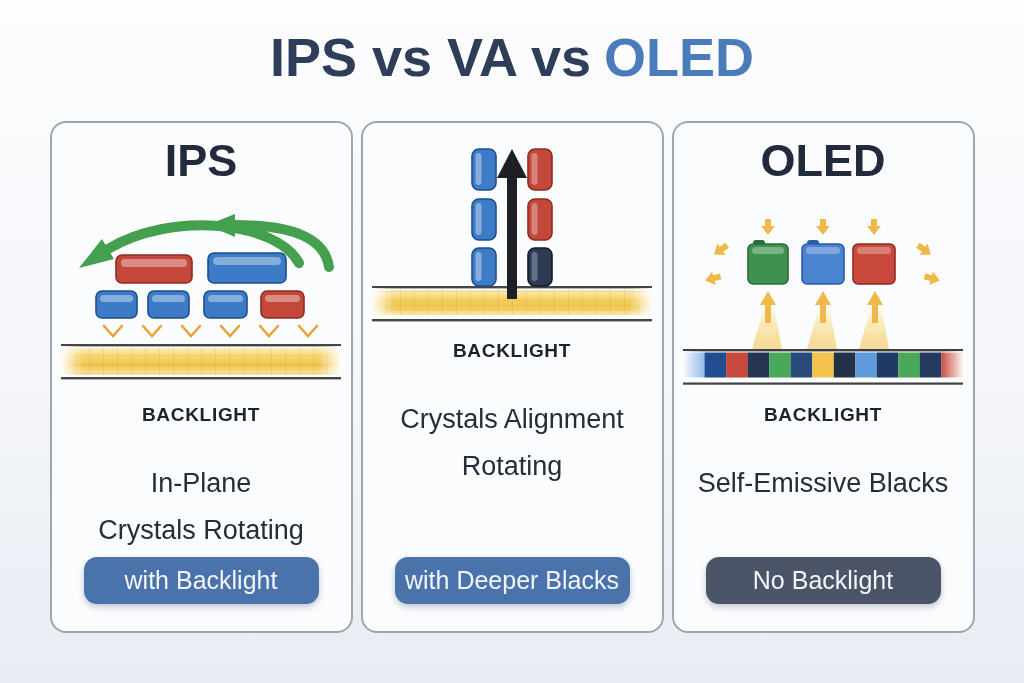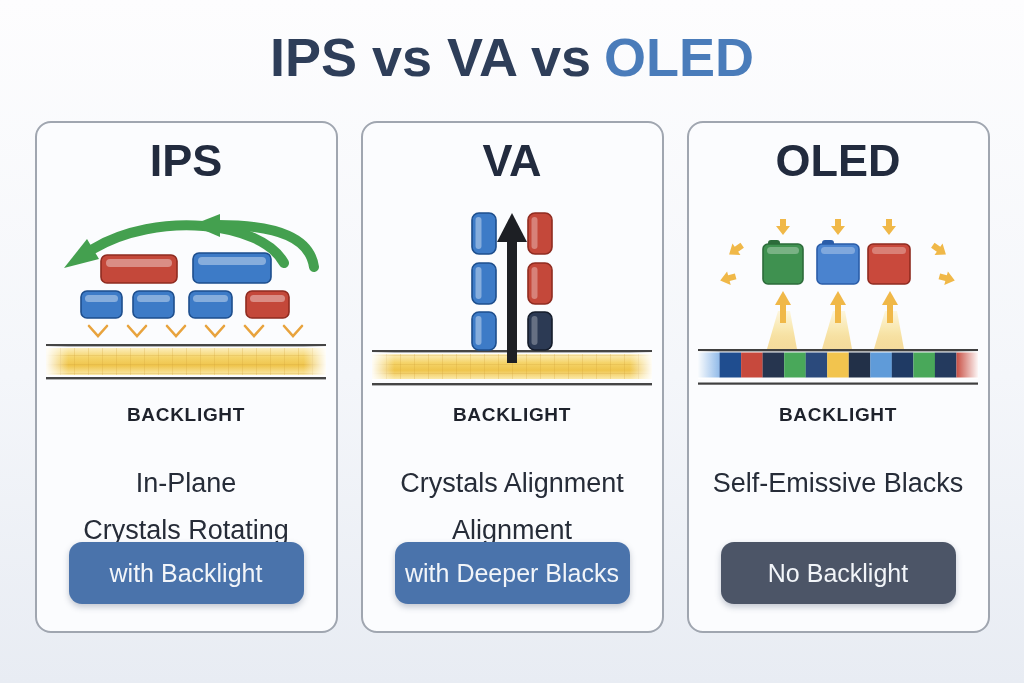--- a/index.html
+++ b/index.html
@@ -9,21 +9,21 @@
     font-family:"Liberation Sans", sans-serif;
     background:linear-gradient(180deg, var(--background-top) 0%, #f4f6fa 55%, var(--background-bottom) 100%);
   }
   .page-title {
     margin:28px 0 0; text-align:center;
     font-size:54px; font-weight:bold; line-height:1.1; letter-spacing:0;
   }
   .title-part1 { color:var(--title-navy); }
   .title-part2 { color:var(--title-blue); margin-left:0.24em; }
   .cards {
-    display:flex; justify-content:center; gap:23px; margin-top:34px;
+    display:flex; justify-content:center; gap:8px; margin-top:34px;
   }
   .card {
     position:relative;
     width:303px; height:512px;
     background:var(--card-background);
     border:2px solid var(--card-border);
     border-radius:16px;
     display:flex; flex-direction:column; align-items:center;
   }
   .card-title {
@@ -34,21 +34,21 @@
   .backlight-label {
     margin-top:18px; font-size:19px; font-weight:bold; letter-spacing:0.7px;
     color:var(--backlight-label-text);
   }
   .desc {
     margin-top:34px; text-align:center;
     font-size:27px; line-height:1.72; color:var(--body-text);
   }
   .desc-line:empty { display:none; }
   .badge {
-    position:absolute; left:32px; right:32px; bottom:27px; height:62px;
+    position:absolute; left:32px; right:32px; bottom:27px; height:47px;
     border-radius:13px; display:flex; align-items:center; justify-content:center;
     font-size:25px; color:var(--badge-text);
     box-shadow:0 3px 6px rgba(45,60,90,0.28);
   }
   .badge-blue { background:var(--badge-blue); }
   .badge-dark { background:var(--badge-dark);text-align:center; }
 </style>
 </head>
 <body>
 
@@ -128,21 +128,20 @@
       </svg>
       <div class="backlight-label">BACKLIGHT</div>
       <div class="desc">
         <div class="desc-line">In-Plane</div>
         <div class="desc-line">Crystals Rotating</div>
       </div>
       <div class="badge badge-blue">with Backlight</div>
     </section>
 
     <section class="card">
-      <h2 class="card-title">VA</h2>
       <svg class="diagram" width="280" height="175" viewBox="0 0 280 175">
 
         <g>
           <rect x="0" y="139" width="280" height="2.4" style="fill:var(--band-line)"></rect>
           <rect x="0" y="143" width="280" height="25" fill="url(#gold)"></rect>
           <rect x="0" y="143" width="280" height="25" fill="url(#grid)"></rect>
           <rect x="0" y="141" width="280" height="29" fill="url(#fadeLR)"></rect>
           <rect x="0" y="172" width="280" height="2.4" style="fill:var(--band-line)"></rect>
         </g>
 
@@ -162,21 +161,21 @@
         </g>
 
         <g>
           <rect x="135" y="26" width="10" height="126" style="fill:var(--arrow-black)"></rect>
           <polygon points="140,2 125,31 155,31" style="fill:var(--arrow-black)"></polygon>
         </g>
       </svg>
       <div class="backlight-label">BACKLIGHT</div>
       <div class="desc">
         <div class="desc-line">Crystals Alignment</div>
-        <div class="desc-line">Alignment</div>
+        <div class="desc-line">Rotating</div>
       </div>
       <div class="badge badge-blue">with Deeper Blacks</div>
     </section>
 
     <section class="card">
       <h2 class="card-title">OLED</h2>
       <svg class="diagram" width="280" height="175" viewBox="0 0 280 175">
 
         <g>
           <rect x="0" y="138" width="280" height="2.4" fill="#3f3f3f"></rect>

